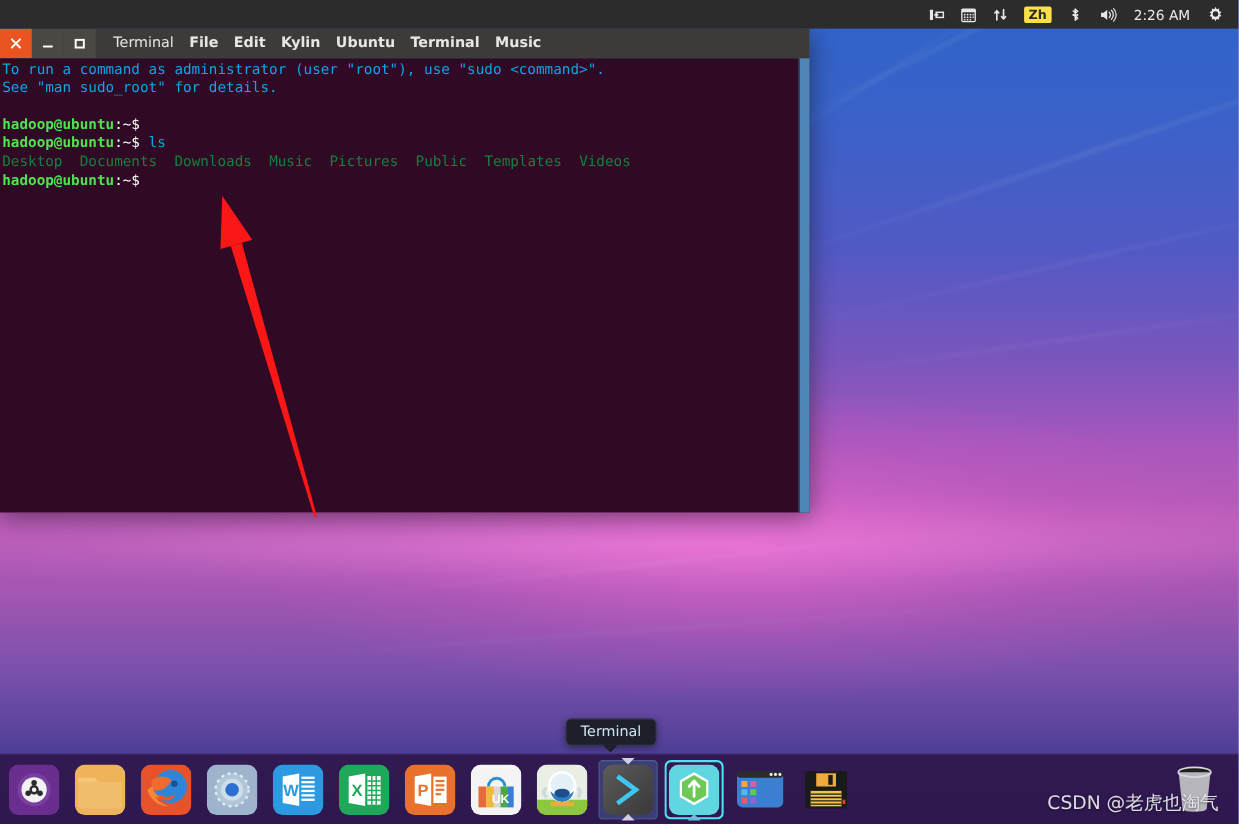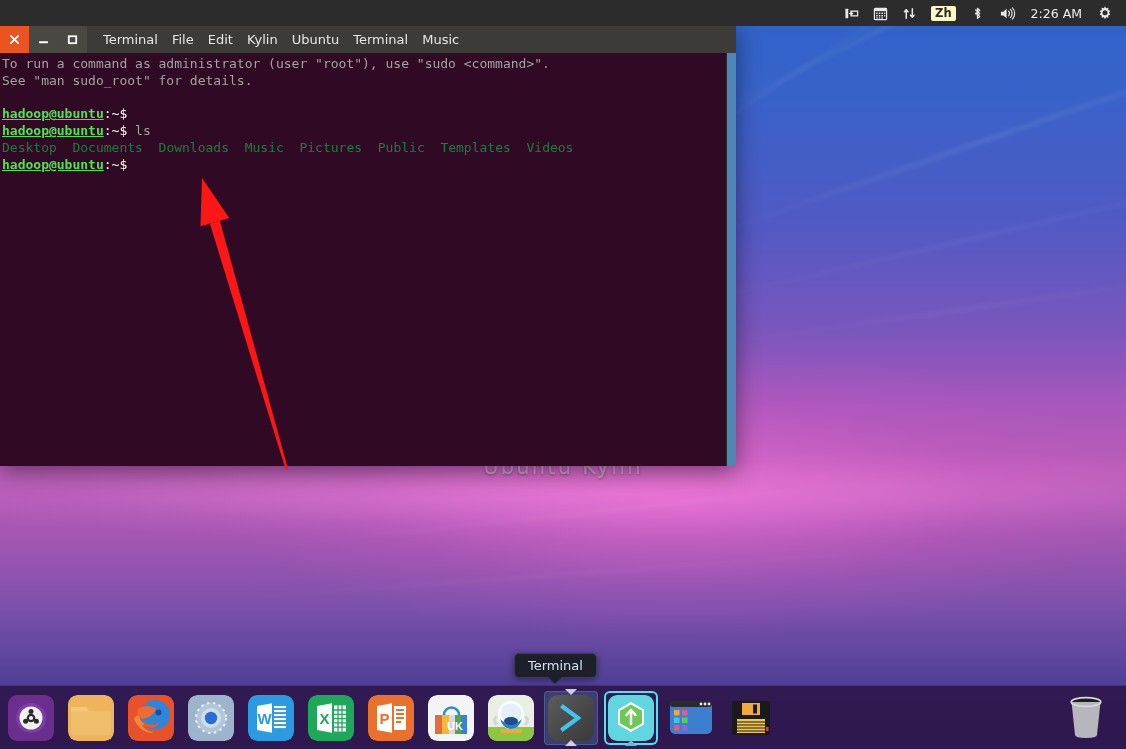--- a/index.html
+++ b/index.html
@@ -74,21 +74,21 @@
     display: flex; align-items: center; justify-content: center;
     height: 26px; padding: 0 7px;
     color: #e8e8e8;
   }
   .tray-item svg { display: block; }
   .tray-clock {
     color: #ededed; font-size: 12.5px; padding: 0 8px;
     font-family: "DejaVu Sans", "Liberation Sans", sans-serif;
   }
   .zh-box {
-    background: #fef9c3; color: #2c2c2c;
+    background: #fde047; color: #2c2c2c;
     font-size: 11.5px; font-weight: 600;
     padding: 1px 4px; border-radius: 2px; line-height: 13px;
   }
 
   
   #terminal-window {
     position: absolute; left: 0; top: 26px;
     width: 736px; height: 440px;
     z-index: 30;
     box-shadow: 0 5px 22px rgba(0,0,0,0.45);
@@ -108,20 +108,21 @@
   .wbtn.min, .wbtn.max { background: #4a4843; }
   .wbtn svg { display: block; }
   .menubar {
     display: flex; align-items: center; gap: 0px;
     margin-left: 10px; height: 27px;
   }
   .menu-item {
     color: #e6e6e6; font-size: 13px;
     padding: 0 7px; line-height: 27px;
     font-family: "DejaVu Sans", "Liberation Sans", sans-serif;
+    font-weight: bold;
   }
   .menu-item.title { font-weight: 400; padding-left: 6px; }
 
   .tw-body {
     position: relative;
     height: 413px;
     background: #300a24;
     display: flex;
   }
   .tw-screen {
@@ -134,23 +135,23 @@
     overflow: hidden;
     white-space: pre;
   }
   .tw-scroll {
     width: 10px; flex: 0 0 10px;
     background: #4f86b8;
     border-left: 1px solid #2b2b2b;
   }
   .ln { display: block; height: 16.8px; }
   .c-white { color: #ffffff; }
-  .c-green { color: #4ee44e; font-weight: bold; text-decoration: underline; }
+  .c-green { color: #4ee44e; font-weight: bold; }
   .c-blue  { color: #15803d; font-weight: normal; }
-  .c-plain { color: #a3a3a3; }
+  .c-plain { color: #0ea5e9; }
   .dirsp { display: inline-block; }
 
   
   #arrow-annotation {
     position: absolute; left: 0; top: 0;
     width: 1126px; height: 749px;
     z-index: 35; pointer-events: none;
   }
 
   
@@ -225,21 +226,20 @@
 
   <div class="wp-base2"></div>
   <div class="wp-glow-main"></div>
   <div class="wp-ray r7"></div>
   <div class="wp-ray r1"></div>
   <div class="wp-ray r2"></div>
   <div class="wp-ray r3"></div>
   <div class="wp-ray r4"></div>
   <div class="wp-ray r5"></div>
   <div class="wp-ray r6"></div>
-  <div class="wp-title">Ubuntu Kylin</div>
 
   <div id="top-panel">
     <div class="tray">
 
       <div class="tray-item">
         <svg width="15" height="15" viewBox="0 0 16 16">
           <rect x="1.5" y="3" width="3" height="10" rx="0.5" fill="#e8e8e8"></rect>
           <rect x="7.5" y="5.5" width="7" height="5" fill="none" stroke="#e8e8e8" stroke-width="1.4"></rect>
           <path d="M5.3 8 h3.6 M7.3 6.3 L9.1 8 L7.3 9.7" fill="none" stroke="#e8e8e8" stroke-width="1.3"></path>
         </svg>
@@ -532,14 +532,15 @@
   </div>
 
   <div id="dock-trash">
     <svg width="48" height="46" viewBox="0 0 48 46">
       <ellipse cx="24" cy="9" rx="15" ry="4.5" fill="#1e1e1e"></ellipse>
       <path d="M9.5 9 L13 42 q0.4 3 11 3 q10.6 0 11 -3 L38.5 9 z" fill="#b6b6bc"></path>
       <ellipse cx="24" cy="9" rx="14.8" ry="4.4" fill="none" stroke="#d8d8dc" stroke-width="1.6"></ellipse>
     </svg>
   </div>
 
+  <div id="watermark">CSDN @老虎也淘气</div>
 
 </div>
 
 </body></html>

